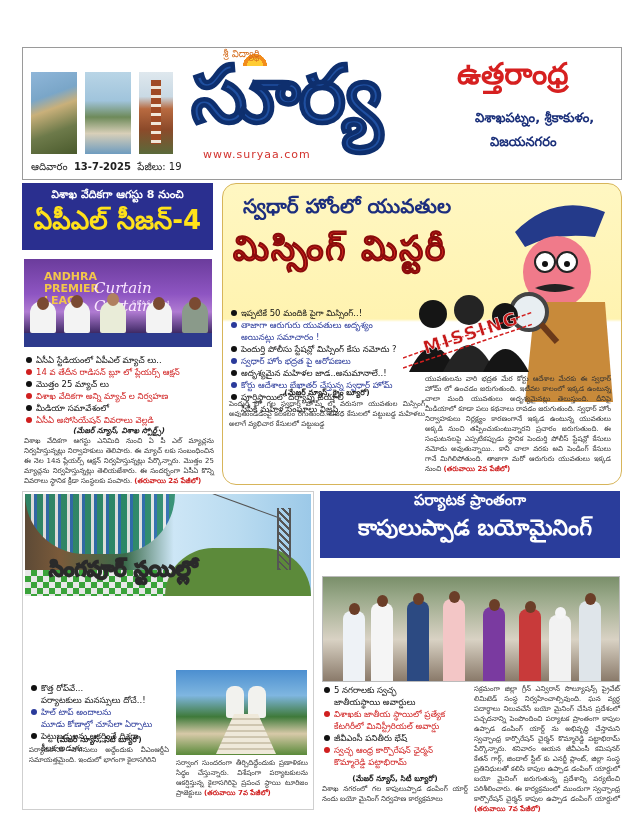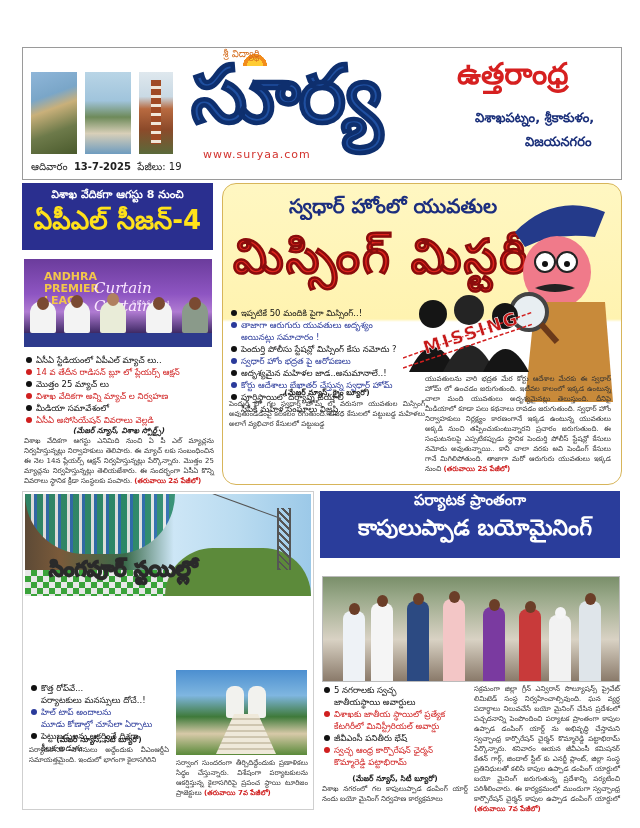--- a/index.html
+++ b/index.html
@@ -12,21 +12,21 @@
   .p2{left:62px;width:46px;background:linear-gradient(180deg,#b9d5e6 0%,#a0c4dc 35%,#6e8a5a 55%,#d8cfb8 75%,#6e9cbf 100%);}
   .p3{left:116px;width:34px;background:linear-gradient(180deg,#dfe8ee 0%,#c9d9e4 30%,#b86a40 45%,#8c4a2a 70%,#5a6a3a 100%);}
   .tower{position:absolute;left:128px;top:32px;width:10px;height:64px;background:repeating-linear-gradient(180deg,#a04a24 0 6px,#f0e6d8 6px 9px);}
   .dateline{left:8px;top:113px;font-size:10px;color:#222;white-space:nowrap;}
   .logo{left:168px;top:6px;font-family:"DejaVu Serif",serif;font-size:80px;font-weight:bold;color:#1f4fa0;-webkit-text-stroke:2px #0e2f6e;line-height:1;letter-spacing:-2px;}
   .logo-sun{left:218px;top:4px;width:28px;height:14px;border-radius:14px 14px 0 0;background:radial-gradient(circle at 50% 100%,#ffcc33 0 40%,#f28c1c 41% 60%,transparent 61%);}
   .logo-tag{left:200px;top:0px;font-size:10px;color:#d46b1a;}
   .url{left:180px;top:100px;font-size:11px;color:#d2332e;letter-spacing:1px;}
   .edition{left:434px;top:8px;font-size:30px;font-weight:bold;color:#d62020;white-space:nowrap;}
   .cities1{left:452px;top:62px;font-size:13px;font-weight:bold;color:#1a2f7a;white-space:nowrap;}
-  .cities2{left:502px;top:86px;font-size:13px;font-weight:bold;color:#1a2f7a;white-space:nowrap;text-align:center;}
+  .cities2{left:467px;top:86px;font-size:13px;font-weight:bold;color:#1a2f7a;white-space:nowrap;text-align:center;}
   
   .ipl-head{left:22px;top:183px;width:191px;height:67px;background:#2a2f8f;text-align:center;}
   .ipl-kicker{color:#fff;font-size:11px;font-weight:bold;padding-top:5px;}
   .ipl-title{color:#ffe21a;font-size:26px;font-weight:bold;line-height:34px;}
   .ipl-photo{left:24px;top:259px;width:188px;height:88px;background:linear-gradient(180deg,#6b3c9c 0%,#8e55c2 40%,#b07bd2 60%,#3a2660 85%,#2b2b6a 100%);overflow:hidden;}
   .apl-logo{position:absolute;left:20px;top:12px;color:#f3c64a;font-weight:bold;font-size:11px;line-height:12px;}
   .curtain{position:absolute;left:70px;top:20px;color:#fbe7ff;font-family:"DejaVu Serif",serif;font-style:italic;font-size:15px;}
   .person{position:absolute;bottom:14px;width:26px;height:32px;border-radius:12px 12px 2px 2px;background:#f3f3f3;}
   .head{position:absolute;width:12px;height:13px;border-radius:50%;background:#7a4a32;}
   .table{position:absolute;left:0;bottom:0;width:100%;height:14px;background:#2d3a8c;}
@@ -37,22 +37,22 @@
   li.blk{color:#111;--dot:#111;}
   li.blu{color:#2a3a9a;--dot:#2a3a9a;}
   .ipl-bullets{left:24px;top:354px;width:190px;}
   .credit{font-size:7.5px;font-weight:bold;text-align:center;color:#222;}
   .body{font-size:7px;line-height:10px;color:#333;text-align:justify;}
   .cont{color:#d01f1f;font-weight:bold;}
   .ipl-credit{left:24px;top:426px;width:190px;font-style:italic;}
   .ipl-body{left:24px;top:436px;width:190px;}
   
   .miss-box{left:222px;top:183px;width:398px;height:300px;border:1px solid #d7b55a;border-radius:14px;background:linear-gradient(180deg,#fff7c2 0%,#fff3b0 45%,#fff 46%);overflow:hidden;}
-  .miss-kicker{left:20px;top:10px;font-size:20px;font-weight:bold;color:#1c2e7e;margin-left:46px;}
-  .miss-title{left:10px;top:44px;font-size:48px;font-weight:bold;color:#e0261e;-webkit-text-stroke:1px #8a0c0c;letter-spacing:2px;white-space:nowrap;}
+  .miss-kicker{left:20px;top:10px;font-size:20px;font-weight:bold;color:#1c2e7e;}
+  .miss-title{left:10px;top:44px;font-size:34px;font-weight:bold;color:#e0261e;-webkit-text-stroke:1px #8a0c0c;letter-spacing:2px;white-space:nowrap;}
   .cop{left:272px;top:8px;width:120px;height:210px;}
   .miss-bullets{left:6px;top:123px;width:196px;}
   .miss-credit{left:6px;top:204px;width:196px;}
   .miss-body{left:6px;top:215px;width:196px;}
   .silhouettes{left:180px;top:108px;width:130px;height:80px;}
   .missing-stamp{left:198px;top:138px;font-size:18px;font-weight:bold;color:#c61a1a;transform:rotate(-18deg);letter-spacing:2px;-webkit-text-stroke:0.5px #fff;}
   .miss-body2{left:202px;top:190px;width:186px;}
   
   .kail-box{left:22px;top:491px;width:290px;height:317px;border:1px solid #cfcfcf;}
   .kail-photo{left:2px;top:2px;width:286px;height:102px;background:linear-gradient(90deg,#5d4a36 0%,#7a5a3a 12%,#3a6a4a 35%,#cde6f6 52%,#b9dbf0 75%,#9cc9e8 100%);overflow:hidden;}

